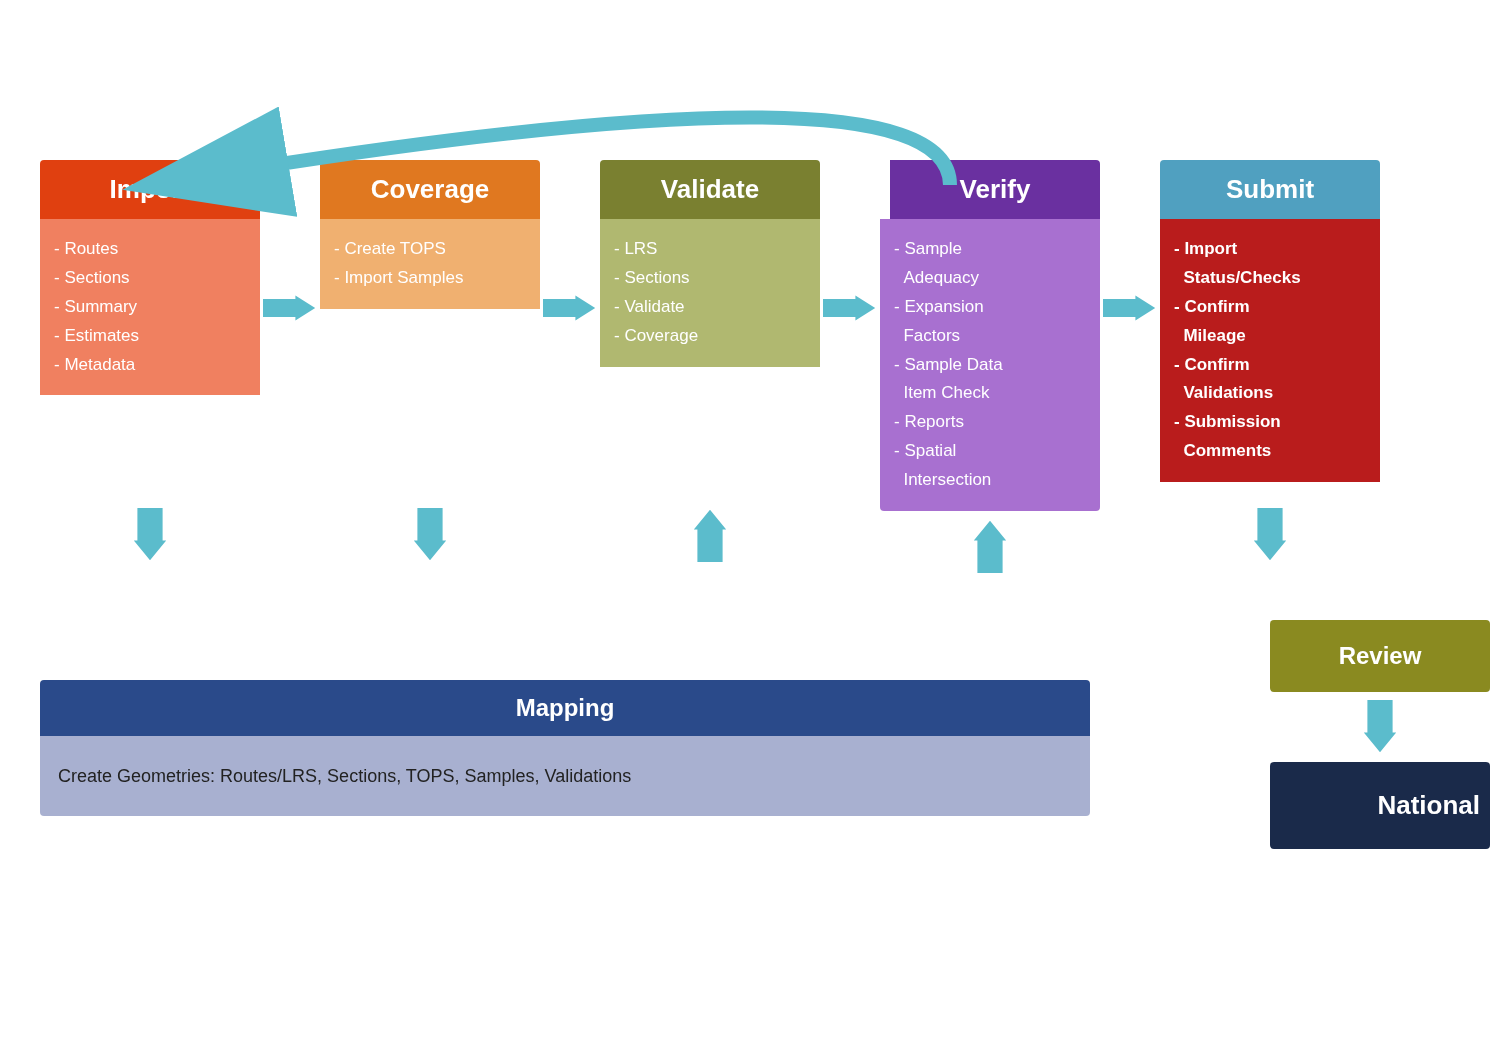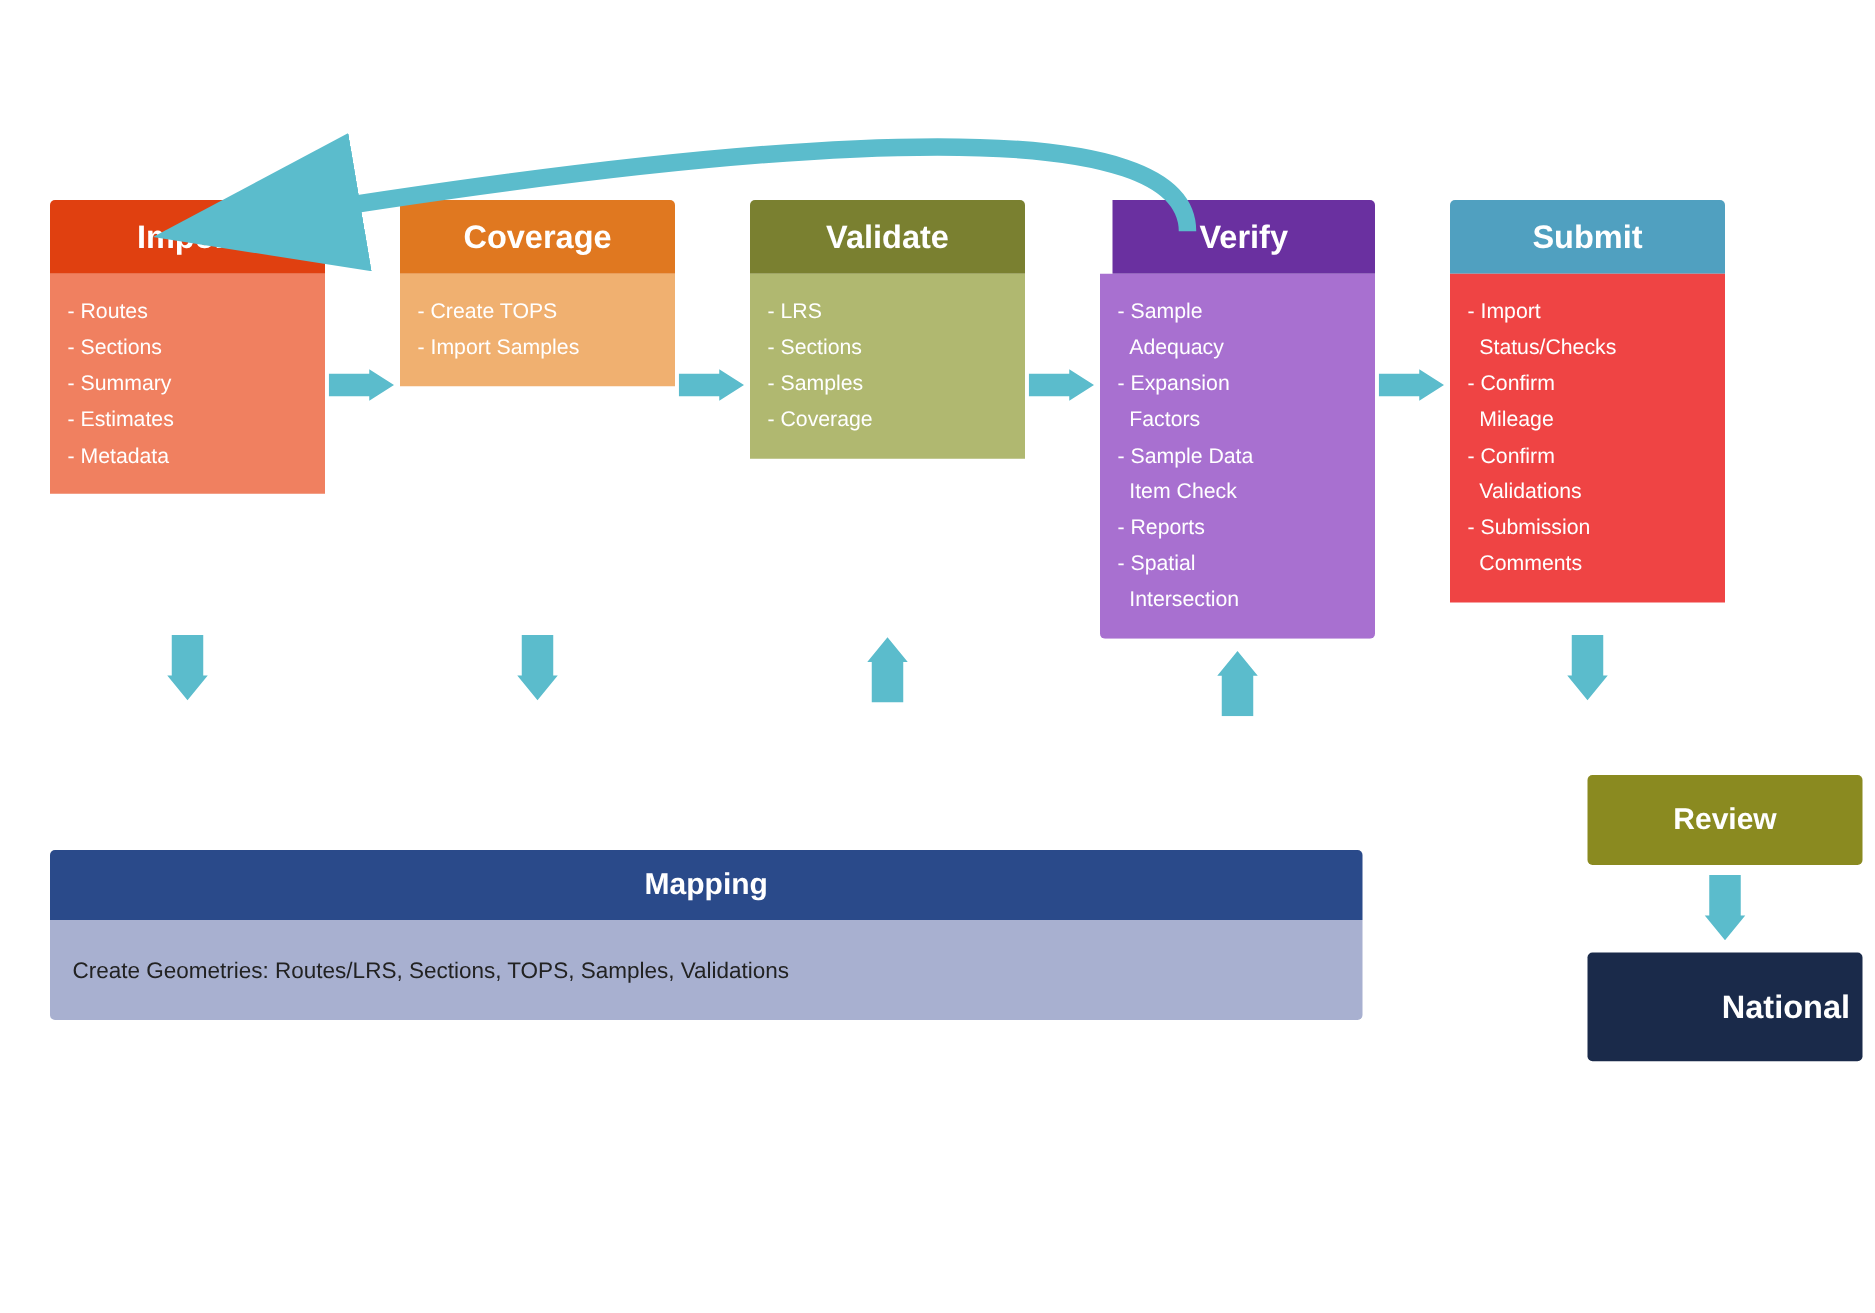--- a/index.html
+++ b/index.html
@@ -68,21 +68,21 @@
     
     .validate-header { background-color: #7a8030; }
     .validate-body { background-color: #b0b870; color: #ffffff; }
 
     
     .verify-header { background-color: #6a30a0; margin-left: 10px; }
     .verify-body { background-color: #a870d0; color: #ffffff; }
 
     
     .submit-header { background-color: #50a0c0; }
-    .submit-body { background-color: #ef4444; color: #ffffff; }
+    .submit-body { background-color: #b91c1c; color: #ffffff; font-weight: bold; }
 
     
     .arrow-horiz {
       display: flex;
       align-items: center;
       margin-top: 130px;
       width: 60px;
       flex-shrink: 0;
       justify-content: center;
     }
@@ -234,21 +234,21 @@
         <polygon points="0,8 36,8 36,4 58,18 36,32 36,28 0,28" fill="#5bbccc"></polygon>
       </svg>
     </div>
 
     <div class="step-wrapper">
       <div class="step-box">
         <div class="step-header validate-header">Validate</div>
         <div class="step-body validate-body">
           <div>- LRS</div>
           <div>- Sections</div>
-          <div>- Samples</div>
+          <div>- Validate</div>
           <div>- Coverage</div>
         </div>
       </div>
 
       <div class="arrow-down">
         <svg viewBox="0 0 36 60" xmlns="http://www.w3.org/2000/svg">
 
           <polygon points="18,2 36,24 32,24 32,60 4,60 4,24 0,24" fill="#5bbccc"></polygon>
         </svg>
       </div>

